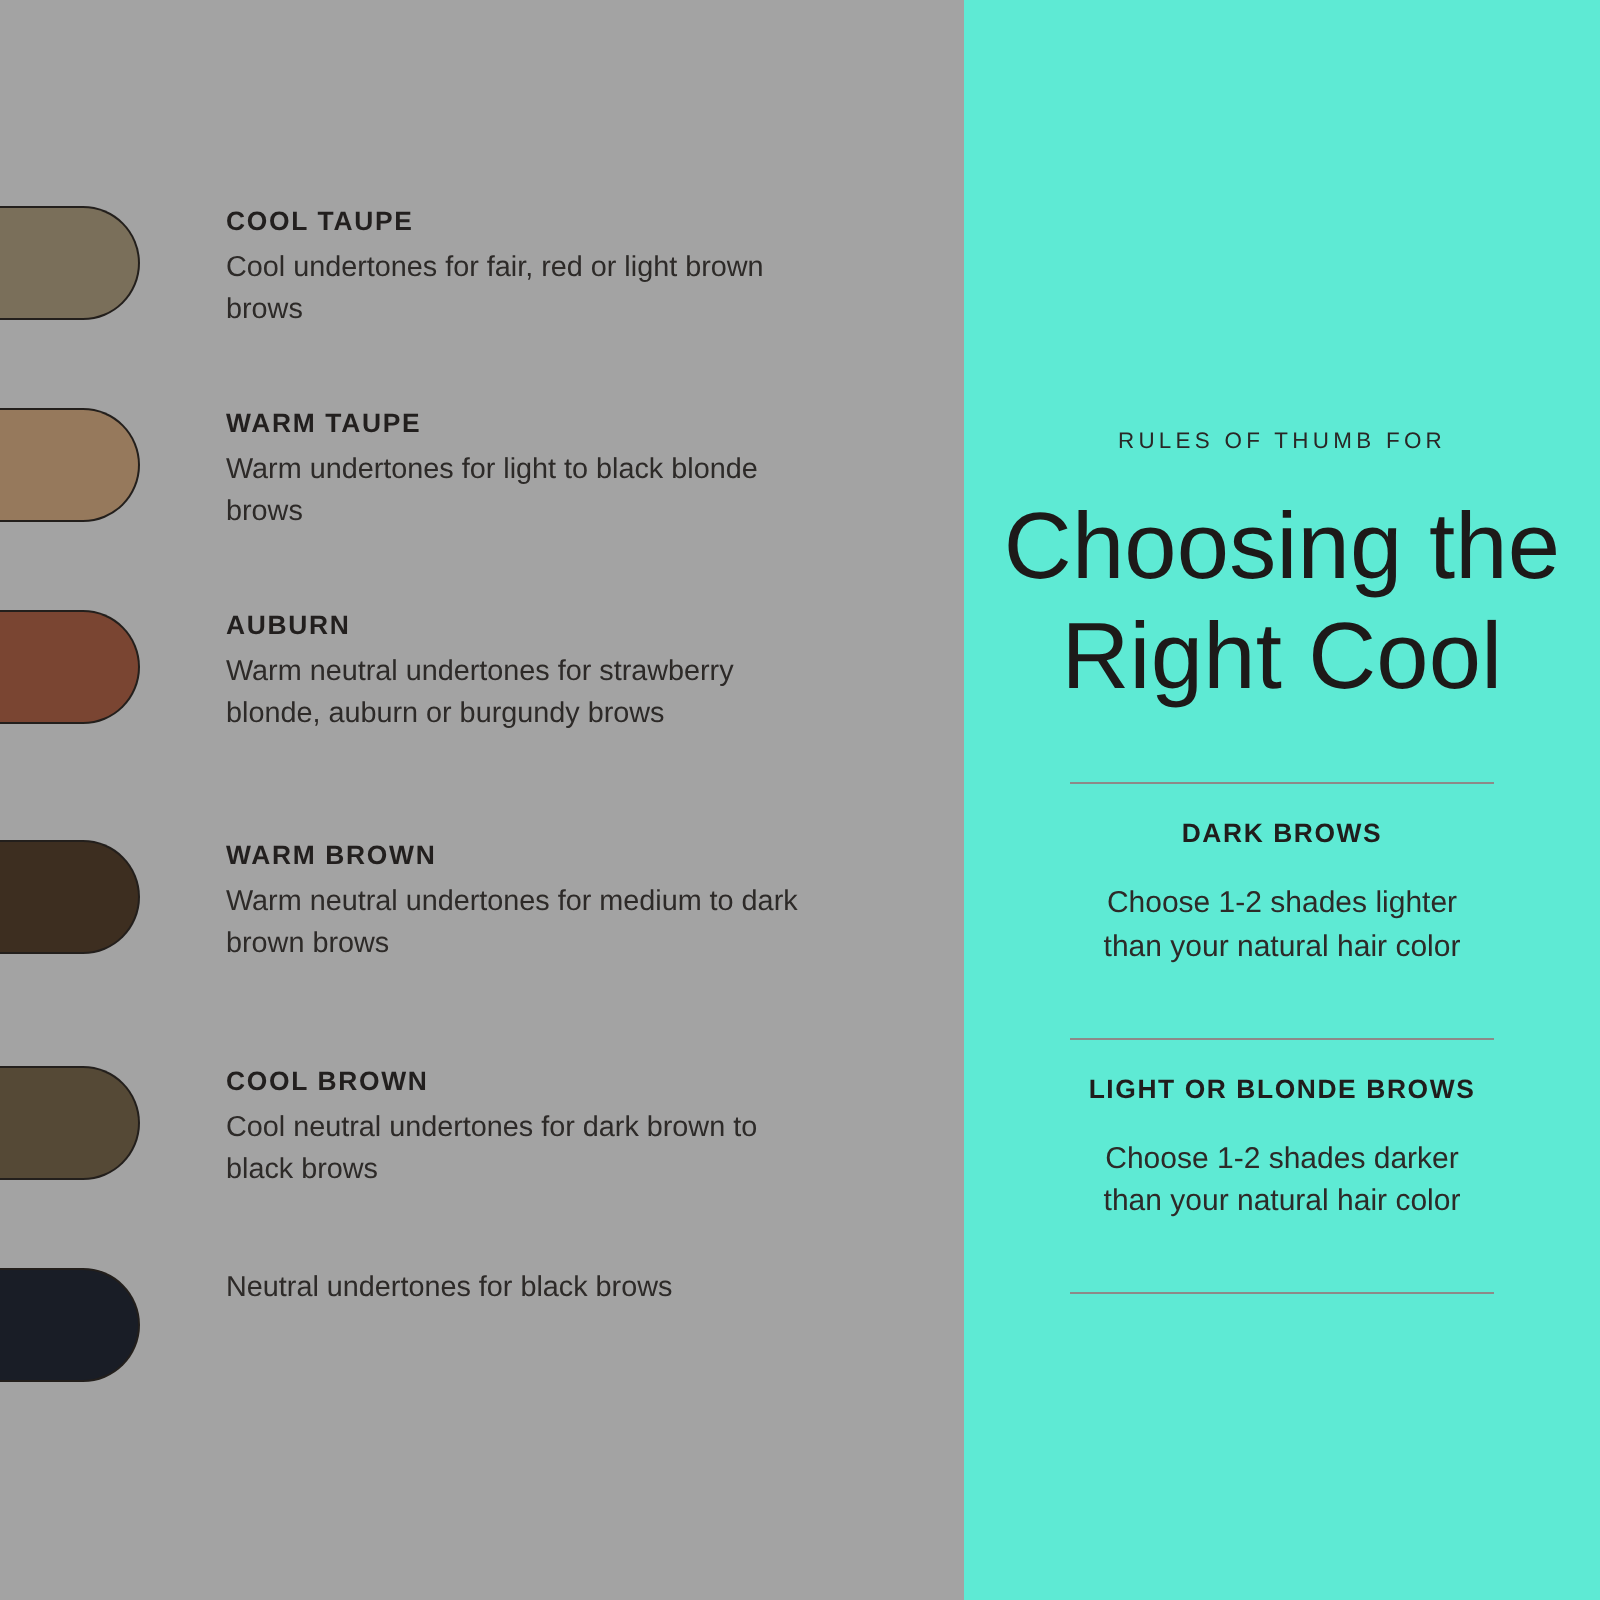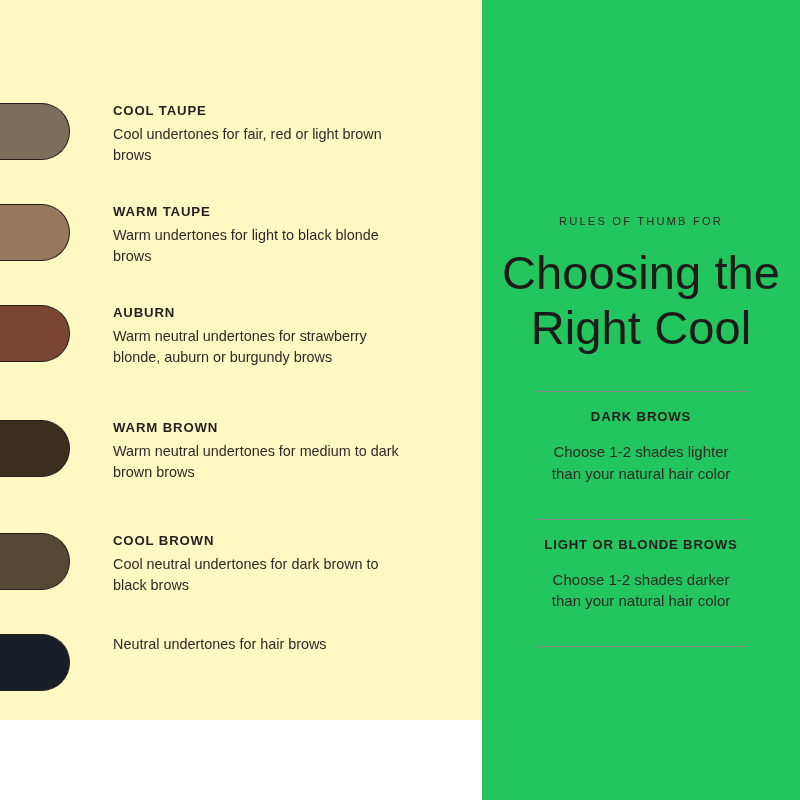--- a/index.html
+++ b/index.html
@@ -18,22 +18,22 @@
     position: relative;
     width: 800px;
     height: 800px;
     display: flex;
   }
 
   
   .left-panel {
     position: relative;
     width: 482px;
-    height: 720px;
-    background: #fef9c3;
+    height: 800px;
+    background: #a3a3a3;
     flex: 0 0 482px;
   }
 
   .shade-list {
     position: absolute;
     top: 0;
     left: 0;
     width: 482px;
     height: 800px;
   }
@@ -80,21 +80,21 @@
     line-height: 1.45;
     margin: 0;
     max-width: 300px;
   }
 
   
   .right-panel {
     position: relative;
     width: 318px;
     height: 800px;
-    background: #22c55e;
+    background: #5eead4;
     flex: 0 0 318px;
   }
 
   .rules-block {
     position: absolute;
     top: 214px;
     left: 18px;
     width: 282px;
     text-align: center;
   }
@@ -188,21 +188,21 @@
         <div class="shade-row" style="top: 533px;">
           <div class="swatch" style="background: rgb(85, 73, 54); border-color: rgb(35, 31, 28);"></div>
           <div class="shade-text">
             <p class="shade-name">COOL BROWN</p>
             <p class="shade-desc">Cool neutral undertones for dark brown to black brows</p>
           </div>
         </div>
         <div class="shade-row" style="top: 634px;">
           <div class="swatch" style="background: rgb(25, 29, 38); border-color: rgb(35, 31, 28);"></div>
           <div class="shade-text">
-            <p class="shade-desc">Neutral undertones for hair brows</p>
+            <p class="shade-desc">Neutral undertones for black brows</p>
           </div>
         </div>
       </div>
   </div>
 
   <div class="right-panel">
     <div class="rules-block">
 
       <p class="eyebrow">RULES OF THUMB FOR</p>
 

